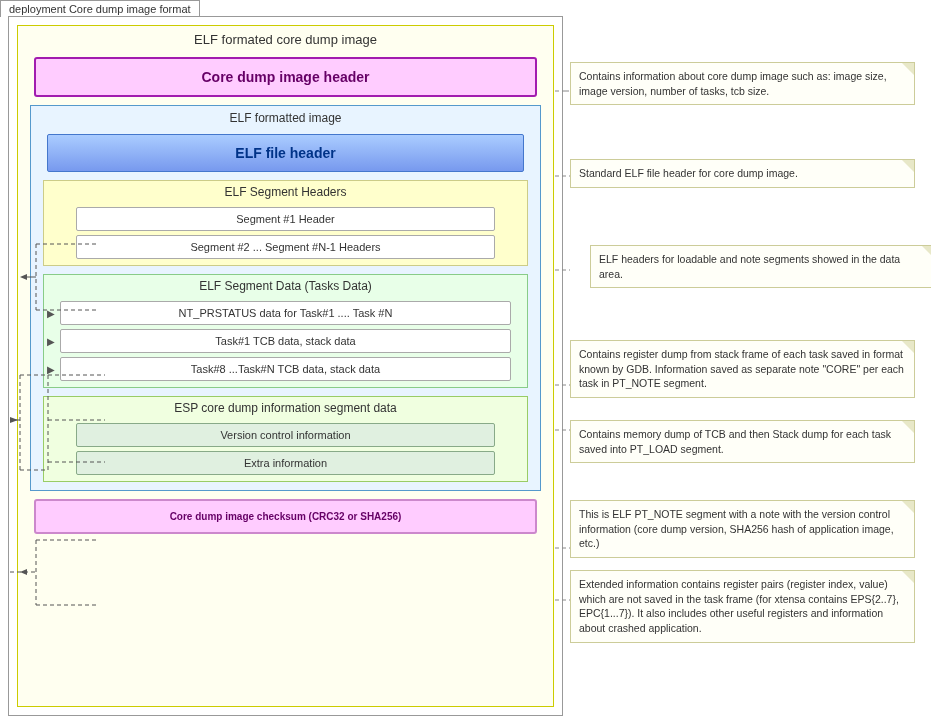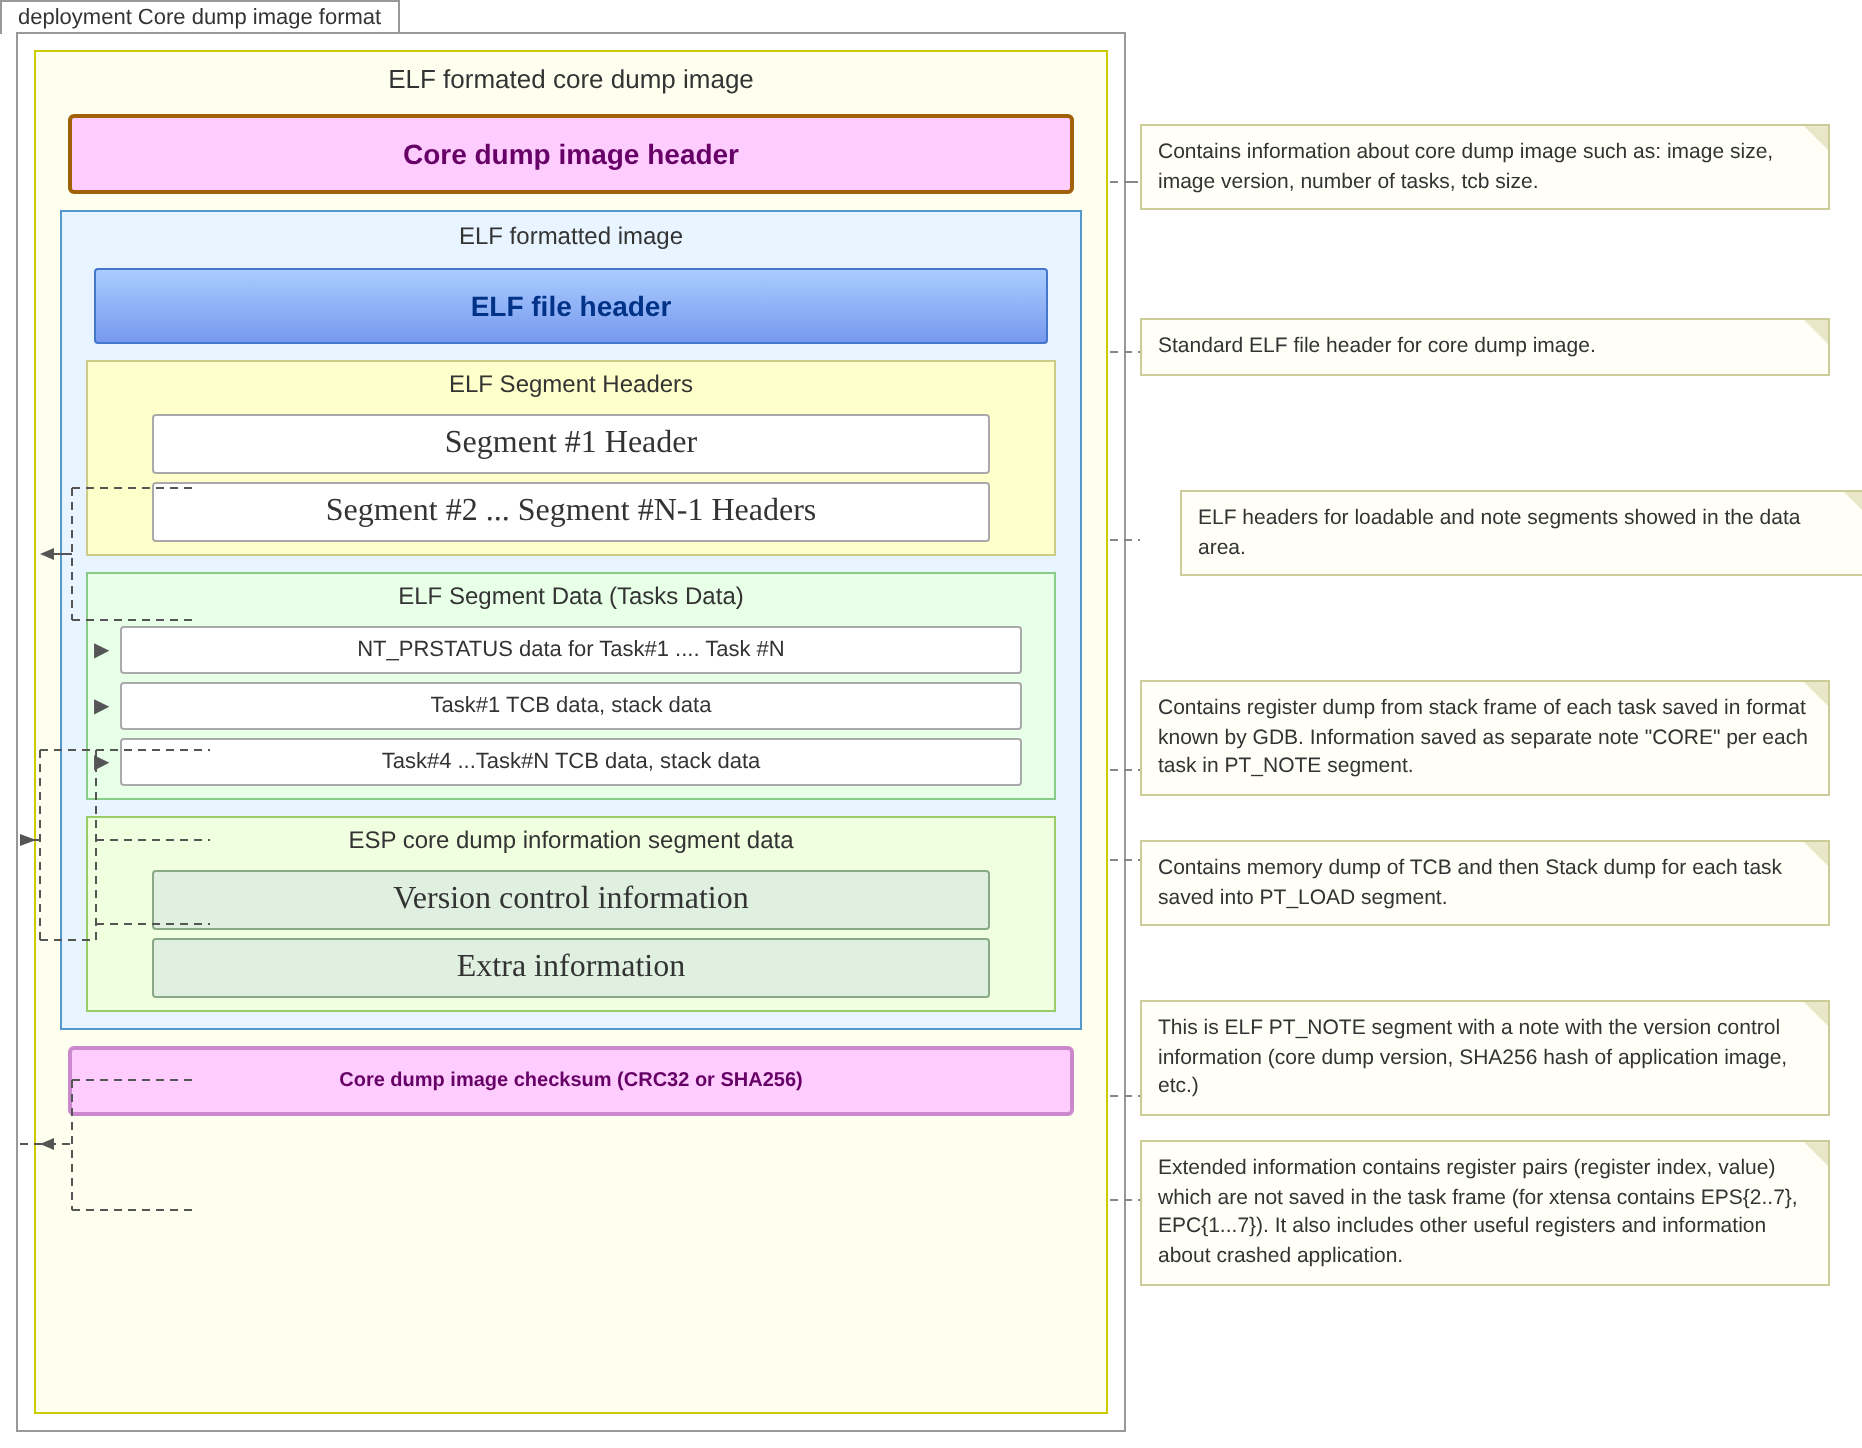--- a/index.html
+++ b/index.html
@@ -56,21 +56,21 @@
       text-align: center;
       padding: 6px 0;
       font-size: 13px;
       color: #333;
     }
 
     
     .core-dump-header-box {
       margin: 4px 16px 8px 16px;
       background: #ffccff;
-      border: 2px solid #a16207;
+      border: 2px solid #a21caf;
       padding: 10px;
       text-align: center;
       font-size: 14px;
       font-weight: bold;
       color: #660066;
       border-radius: 3px;
     }
 
     
     .elf-formatted-image {
@@ -124,24 +124,23 @@
       color: #333;
     }
 
     
     .segment-box {
       margin: 4px 32px;
       background: #fff;
       border: 1px solid #aaa;
       padding: 5px;
       text-align: center;
-      font-size: 16px;
+      font-size: 11px;
       color: #333;
       border-radius: 2px;
-      font-family: Liberation Serif, serif;
     }
 
     
     .segment-data-section {
       margin: 4px 12px 8px 12px;
       background: #e8ffe8;
       border: 1px solid #88cc88;
     }
 
     
@@ -265,21 +264,21 @@
           <div class="section-title">
             <span>ELF Segment Data (Tasks Data)</span>
           </div>
           <div class="segment-data-box">
             <span>NT_PRSTATUS data for Task#1 .... Task #N</span>
           </div>
           <div class="segment-data-box">
             <span>Task#1 TCB data, stack data</span>
           </div>
           <div class="segment-data-box" style="margin-bottom:6px;">
-            <span>Task#4 ...Task#N TCB data, stack data</span>
+            <span>Task#8 ...Task#N TCB data, stack data</span>
           </div>
         </div>
 
         <div class="esp-section">
           <div class="section-title">
             <span>ESP core dump information segment data</span>
           </div>
           <div class="segment-box" style="background:#e0f0e0; border-color:#88aa88;">
             <span>Version control information</span>
           </div>

